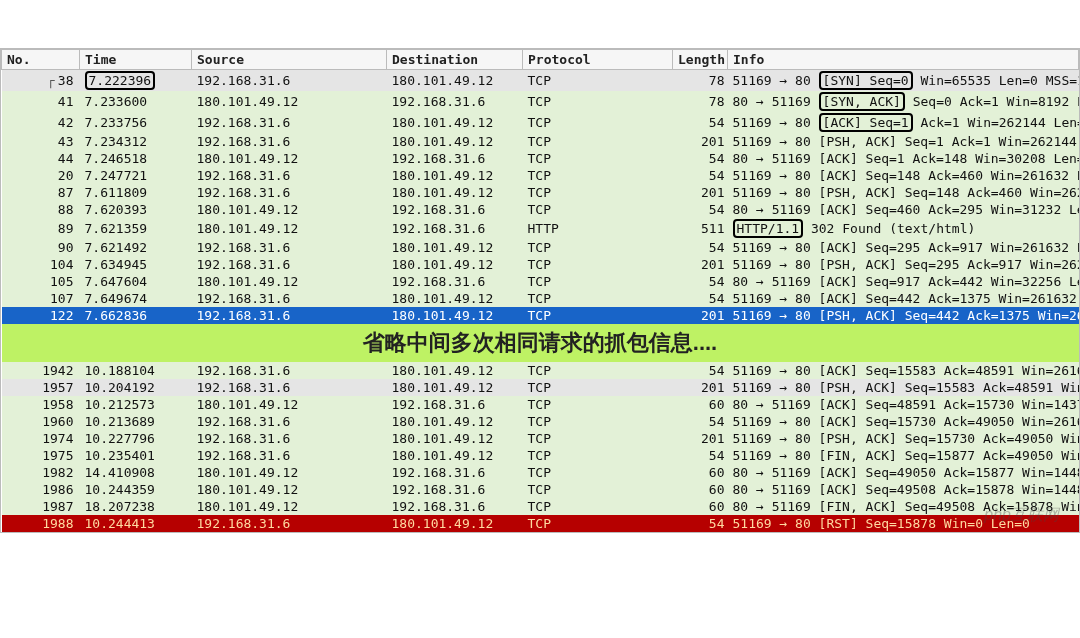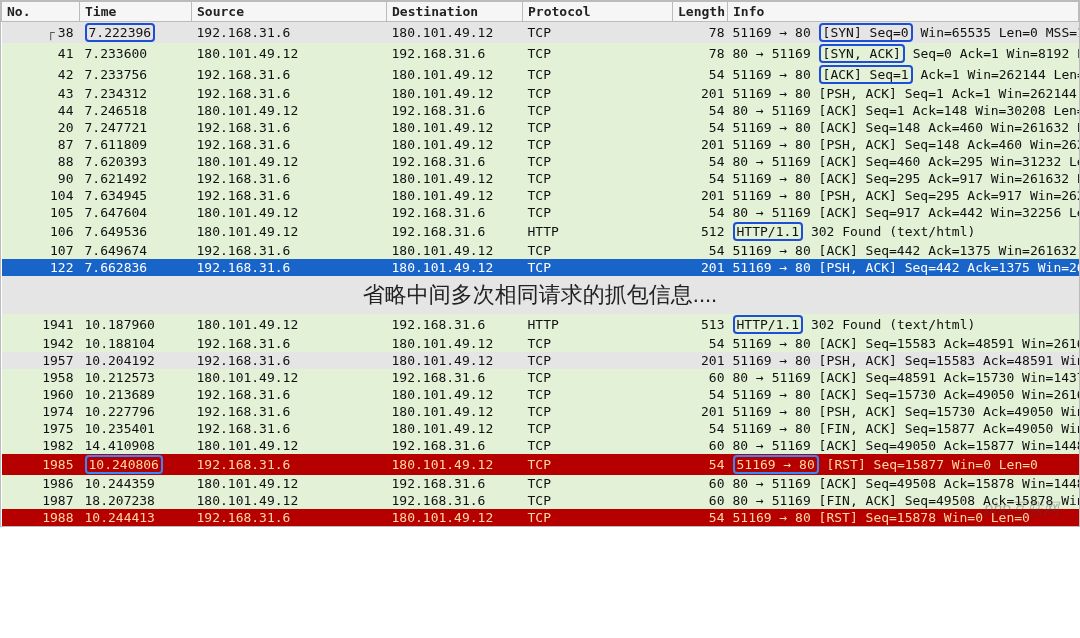--- a/index.html
+++ b/index.html
@@ -55,51 +55,52 @@
   tr.bg-sel td { color: #ffffff; }
   tr.bg-red    { background: #b60000; }
   tr.bg-red td { color: #ffd9a0; }
 
   
   .tree { display:inline-block; width:10px; color:#555; text-align:center; margin-right:2px;}
 
   
   .hl-red {
     display: inline-block;
-    border: 2px solid #1d4ed8;
+    border: 2px solid #000000;
     border-radius: 4px;
     padding: 0 2px;
     line-height: 15px;
   }
   .hl-blue {
     display: inline-block;
     border: 2px solid #3a86ff;
     border-radius: 4px;
     padding: 0 2px;
     line-height: 15px;
   }
   .divider {
     text-align: center;
     font-family: sans-serif;
     font-size: 22px;
     padding: 4px 7px;
-    background: #e5e5e5;
+    background: #bef264;
     color: #222;
+    font-weight: bold;
   }
   .watermark {
     position:absolute;
     right:20px;
     bottom:6px;
     font-family: sans-serif;
     font-size:16px;
     color:rgba(70,70,70,0.35);
     pointer-events:none;
     font-style:italic;
   }
-  .rel { position: relative; }
+  .rel { position: relative; margin-top: 48px; }
 </style>
 </head>
 <body>
 
 <div class="wrap rel">
 <table>
   <colgroup>
     <col class="no">
         <col class="time">
         <col class="src">
@@ -186,20 +187,29 @@
         <tr class="bg-green">
           <td class="no"><span class="tree"></span><span>88</span></td>
           <td>7.620393</td>
           <td>180.101.49.12</td>
           <td>192.168.31.6</td>
           <td>TCP</td>
           <td class="len">54</td>
           <td>80 → 51169 [ACK] Seq=460 Ack=295 Win=31232 Len…</td>
         </tr>
         <tr class="bg-green">
+          <td class="no"><span class="tree"></span><span>89</span></td>
+          <td>7.621359</td>
+          <td>180.101.49.12</td>
+          <td>192.168.31.6</td>
+          <td>HTTP</td>
+          <td class="len">511</td>
+          <td><span class="hl-red">HTTP/1.1</span> 302 Found  (text/html)</td>
+        </tr>
+        <tr class="bg-green">
           <td class="no"><span class="tree"></span><span>90</span></td>
           <td>7.621492</td>
           <td>192.168.31.6</td>
           <td>180.101.49.12</td>
           <td>TCP</td>
           <td class="len">54</td>
           <td>51169 → 80 [ACK] Seq=295 Ack=917 Win=261632 Le…</td>
         </tr>
         <tr class="bg-green">
           <td class="no"><span class="tree"></span><span>104</span></td>
@@ -211,29 +221,20 @@
           <td>51169 → 80 [PSH, ACK] Seq=295 Ack=917 Win=2621…</td>
         </tr>
         <tr class="bg-green">
           <td class="no"><span class="tree"></span><span>105</span></td>
           <td>7.647604</td>
           <td>180.101.49.12</td>
           <td>192.168.31.6</td>
           <td>TCP</td>
           <td class="len">54</td>
           <td>80 → 51169 [ACK] Seq=917 Ack=442 Win=32256 Len…</td>
-        </tr>
-        <tr class="bg-green">
-          <td class="no"><span class="tree"></span><span>106</span></td>
-          <td>7.649536</td>
-          <td>180.101.49.12</td>
-          <td>192.168.31.6</td>
-          <td>HTTP</td>
-          <td class="len">512</td>
-          <td><span class="hl-red">HTTP/1.1</span> 302 Found  (text/html)</td>
         </tr>
         <tr class="bg-green">
           <td class="no"><span class="tree"></span><span>107</span></td>
           <td>7.649674</td>
           <td>192.168.31.6</td>
           <td>180.101.49.12</td>
           <td>TCP</td>
           <td class="len">54</td>
           <td>51169 → 80 [ACK] Seq=442 Ack=1375 Win=261632 L…</td>
         </tr>
@@ -247,29 +248,20 @@
           <td>51169 → 80 [PSH, ACK] Seq=442 Ack=1375 Win=262…</td>
         </tr>
       </tbody>
   <tbody>
     <tr>
           <td colspan="7" class="divider">省略中间多次相同请求的抓包信息....</td>
         </tr>
   </tbody>
   <tbody id="tbody-bot">
         <tr class="bg-green">
-          <td class="no"><span class="tree"></span><span>1941</span></td>
-          <td>10.187960</td>
-          <td>180.101.49.12</td>
-          <td>192.168.31.6</td>
-          <td>HTTP</td>
-          <td class="len">513</td>
-          <td><span class="hl-red">HTTP/1.1</span> 302 Found  (text/html)</td>
-        </tr>
-        <tr class="bg-green">
           <td class="no"><span class="tree"></span><span>1942</span></td>
           <td>10.188104</td>
           <td>192.168.31.6</td>
           <td>180.101.49.12</td>
           <td>TCP</td>
           <td class="len">54</td>
           <td>51169 → 80 [ACK] Seq=15583 Ack=48591 Win=26163…</td>
         </tr>
         <tr class="bg-blue">
           <td class="no"><span class="tree"></span><span>1957</span></td>
@@ -317,29 +309,20 @@
           <td>51169 → 80 [FIN, ACK] Seq=15877 Ack=49050 Win=…</td>
         </tr>
         <tr class="bg-green">
           <td class="no"><span class="tree"></span><span>1982</span></td>
           <td>14.410908</td>
           <td>180.101.49.12</td>
           <td>192.168.31.6</td>
           <td>TCP</td>
           <td class="len">60</td>
           <td>80 → 51169 [ACK] Seq=49050 Ack=15877 Win=14489…</td>
-        </tr>
-        <tr class="bg-red">
-          <td class="no"><span class="tree"></span><span>1985</span></td>
-          <td><span class="hl-blue">10.240806</span></td>
-          <td>192.168.31.6</td>
-          <td>180.101.49.12</td>
-          <td>TCP</td>
-          <td class="len">54</td>
-          <td><span class="hl-blue">51169 → 80</span> [RST] Seq=15877 Win=0 Len=0</td>
         </tr>
         <tr class="bg-green">
           <td class="no"><span class="tree"></span><span>1986</span></td>
           <td>10.244359</td>
           <td>180.101.49.12</td>
           <td>192.168.31.6</td>
           <td>TCP</td>
           <td class="len">60</td>
           <td>80 → 51169 [ACK] Seq=49508 Ack=15878 Win=14489…</td>
         </tr>

